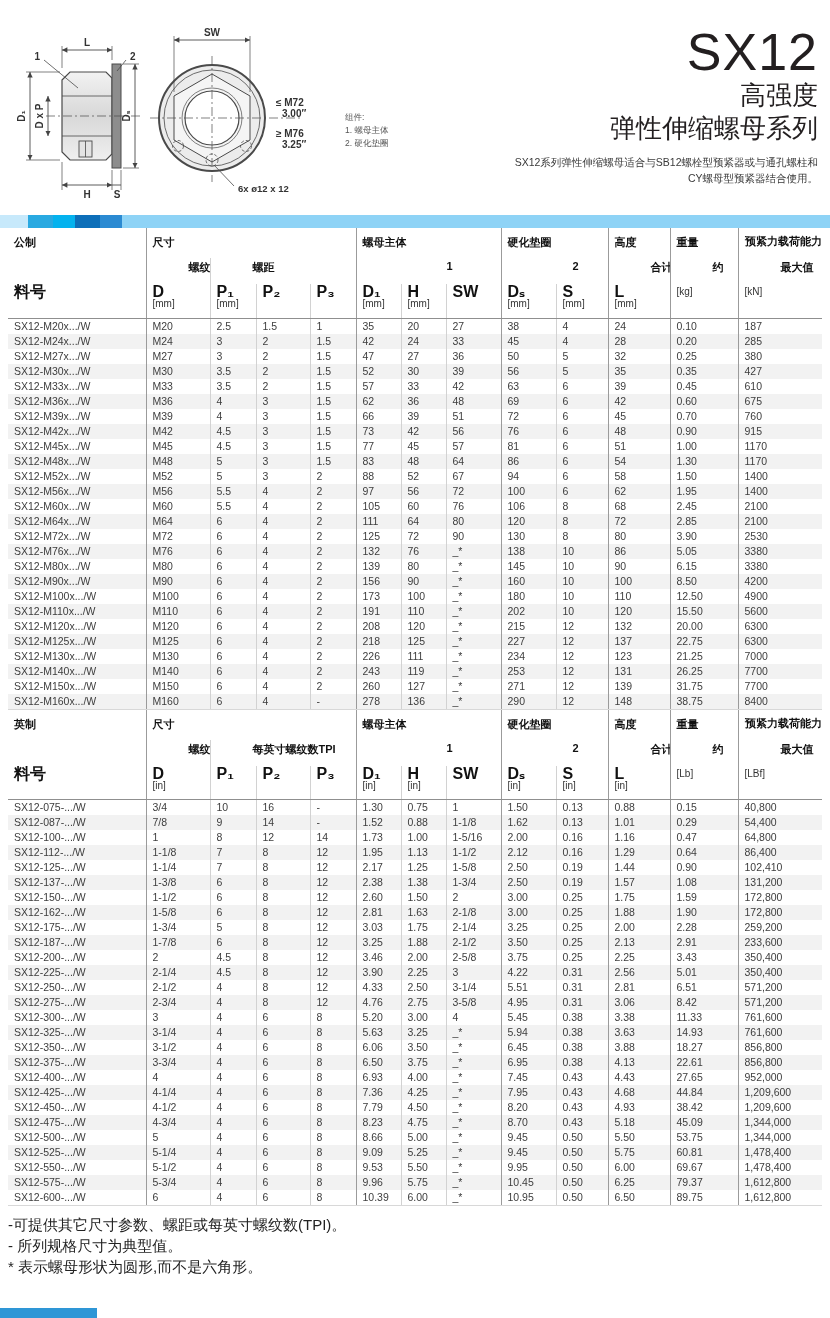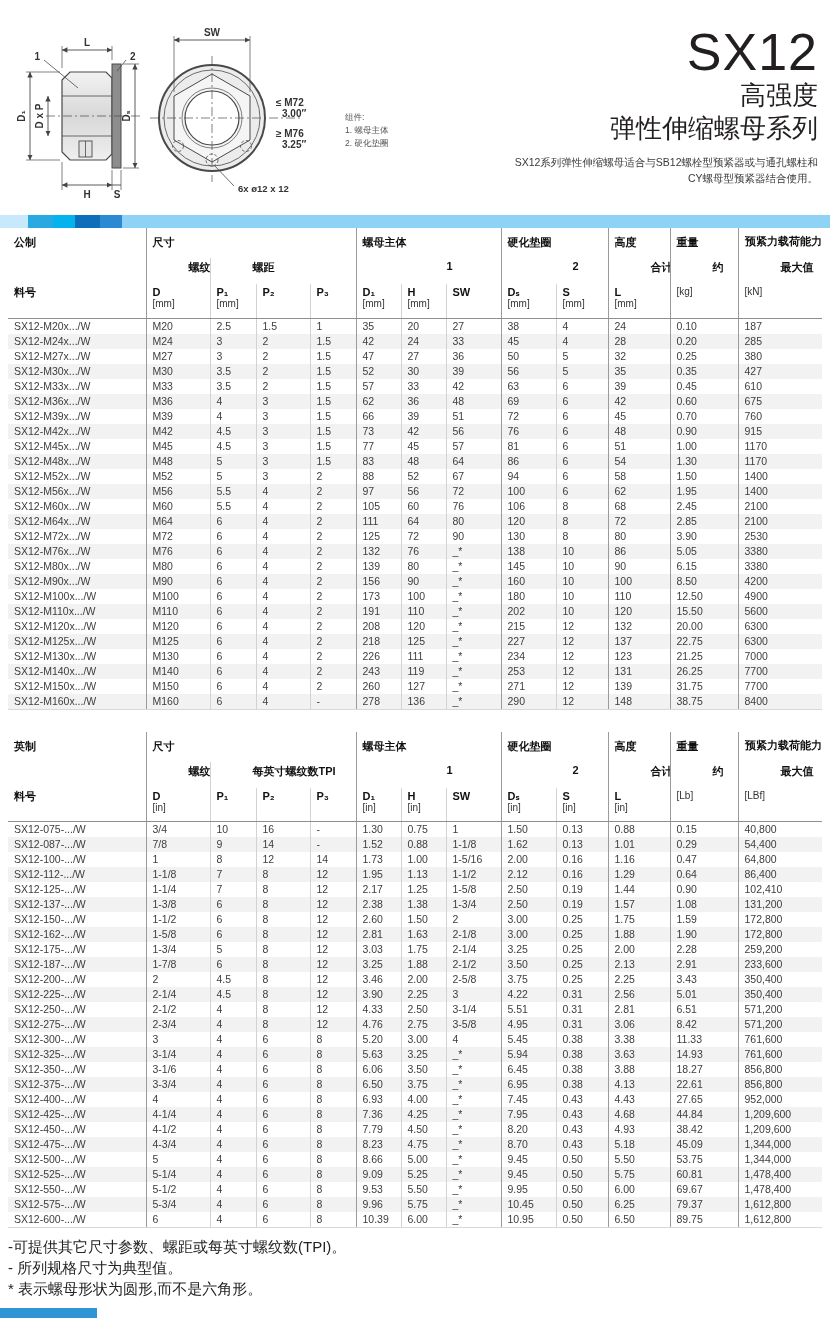--- a/index.html
+++ b/index.html
@@ -15,28 +15,28 @@
   .descr { margin-top:10px; font-size:10.5px; line-height:1.55; color:#3a3a3a;text-align:right; }
 
   
   .top-bar { display:flex; height:13px; width:830px; }
   .top-bar div { height:13px; }
   .top-bar div:last-child { flex:1; }
 
   
   .data-table { border-collapse:collapse; table-layout:fixed; width:814px; margin:0 8px; }
   .metric-table { margin-top:0px; }
-  .imperial-table { margin-top:22px; }
+  .imperial-table { }
   th, td { text-align:left; vertical-align:top; overflow:hidden; white-space:nowrap; }
   th { font-weight:bold; color:#111; font-size:11px; padding:2px 0 0 6px; }
   td { color:#3d3d3d; font-size:10.5px; padding:1px 0 1px 6px; line-height:13px; height:15px; }
   .hr1 th { height:30px; padding-top:7px; }
   .hr2 th { height:26px;padding-left:42px; }
   .hr3 th { height:34px; border-bottom:1px solid #8f8f8f; }
-  .col-label { font-size:11px; font-weight:bold; line-height:12px; }
+  .col-label { font-size:16px; font-weight:bold; line-height:12px; }
   .col-unit { font-size:10px; font-weight:normal; color:#333; line-height:12px; }
   .center { text-align:center; padding-left:0; }
   .bG { border-left:1px solid #9b9b9b; }   
   .bl { border-left:1px solid #d2d2d2; }   
   td.c1, td.c5, td.c8, td.c10, td.c11, td.c12 { border-left:1px solid #9b9b9b; }
   td.c2, td.c3, td.c4, td.c6, td.c7, td.c9 { border-left:1px solid #d2d2d2; }
   tbody tr:nth-child(even) { background:#f2f2f2; }
   tbody tr:last-child td { border-bottom:1px solid #d8d8d8; }
   th .wrap { white-space:normal; line-height:13px;text-align:right; }
 
@@ -988,21 +988,21 @@
           <td class="c6">3.25</td>
           <td class="c7">_*</td>
           <td class="c8">5.94</td>
           <td class="c9">0.38</td>
           <td class="c10">3.63</td>
           <td class="c11">14.93</td>
           <td class="c12">761,600</td>
         </tr>
         <tr>
           <td class="c0">SX12-350-.../W</td>
-          <td class="c1">3-1/6</td>
+          <td class="c1">3-1/2</td>
           <td class="c2">4</td>
           <td class="c3">6</td>
           <td class="c4">8</td>
           <td class="c5">6.06</td>
           <td class="c6">3.50</td>
           <td class="c7">_*</td>
           <td class="c8">6.45</td>
           <td class="c9">0.38</td>
           <td class="c10">3.88</td>
           <td class="c11">18.27</td>

